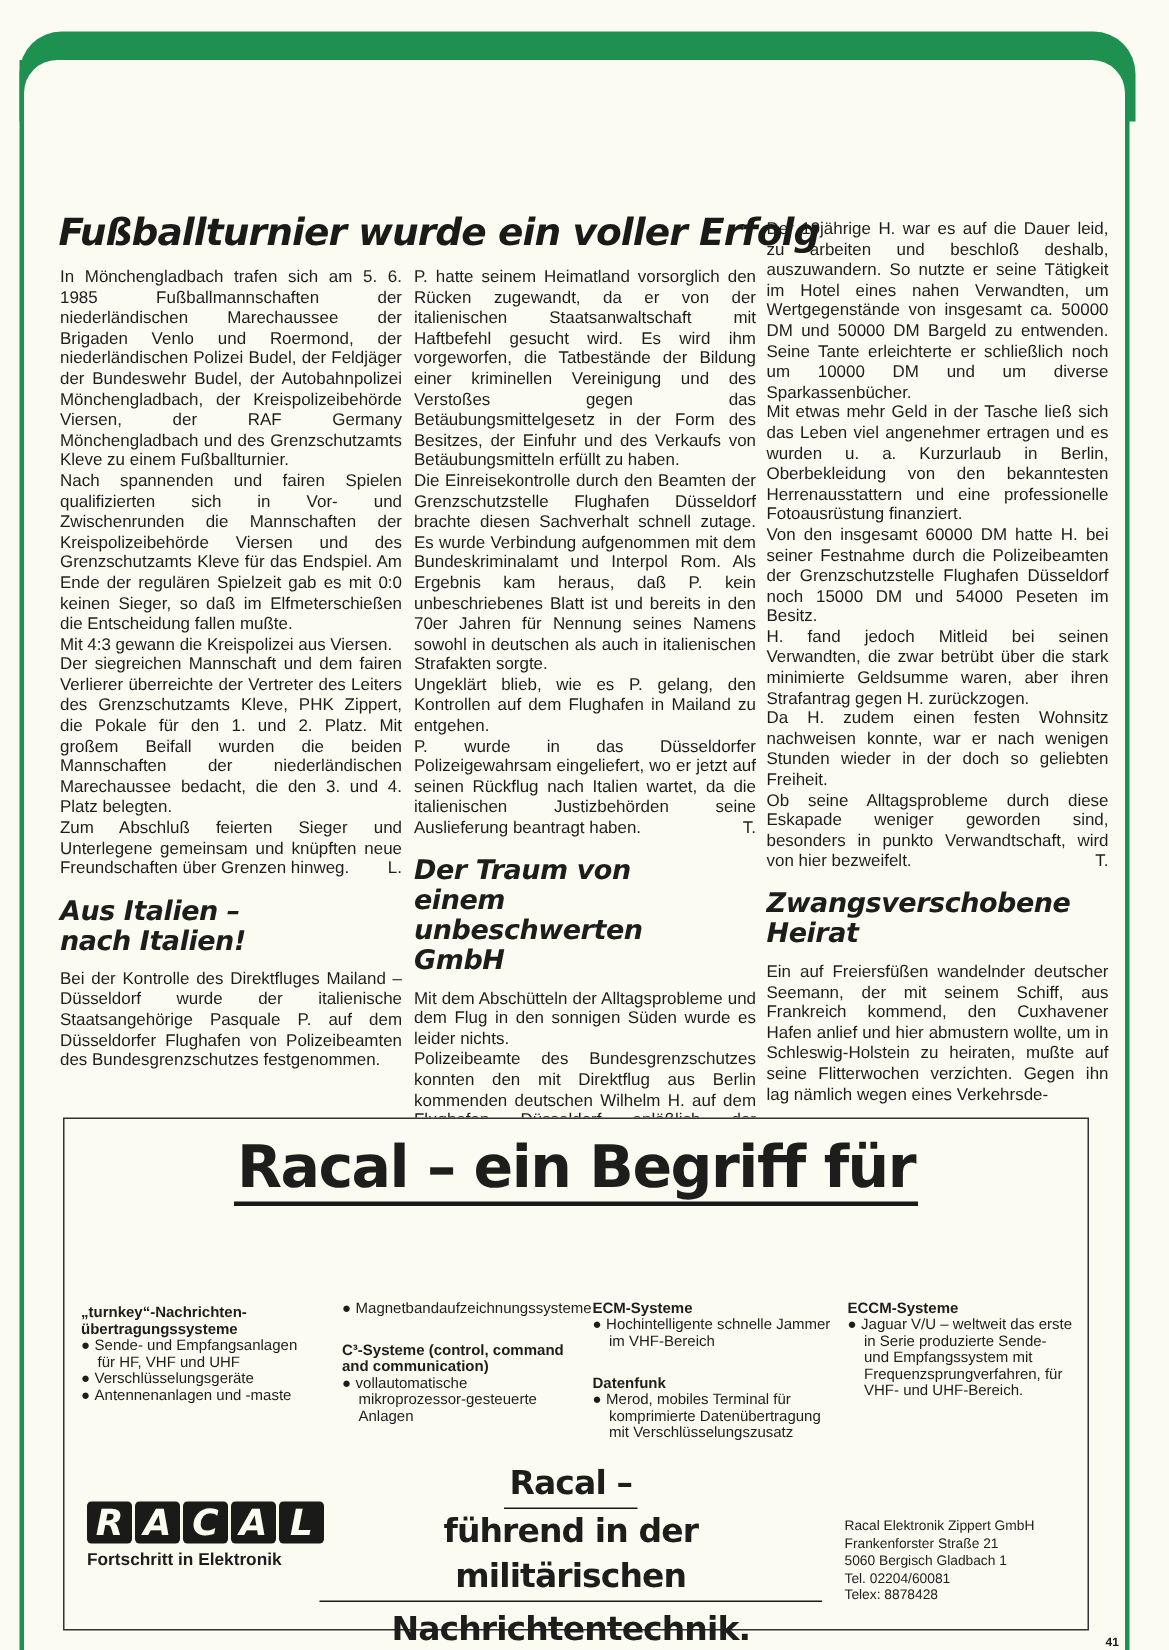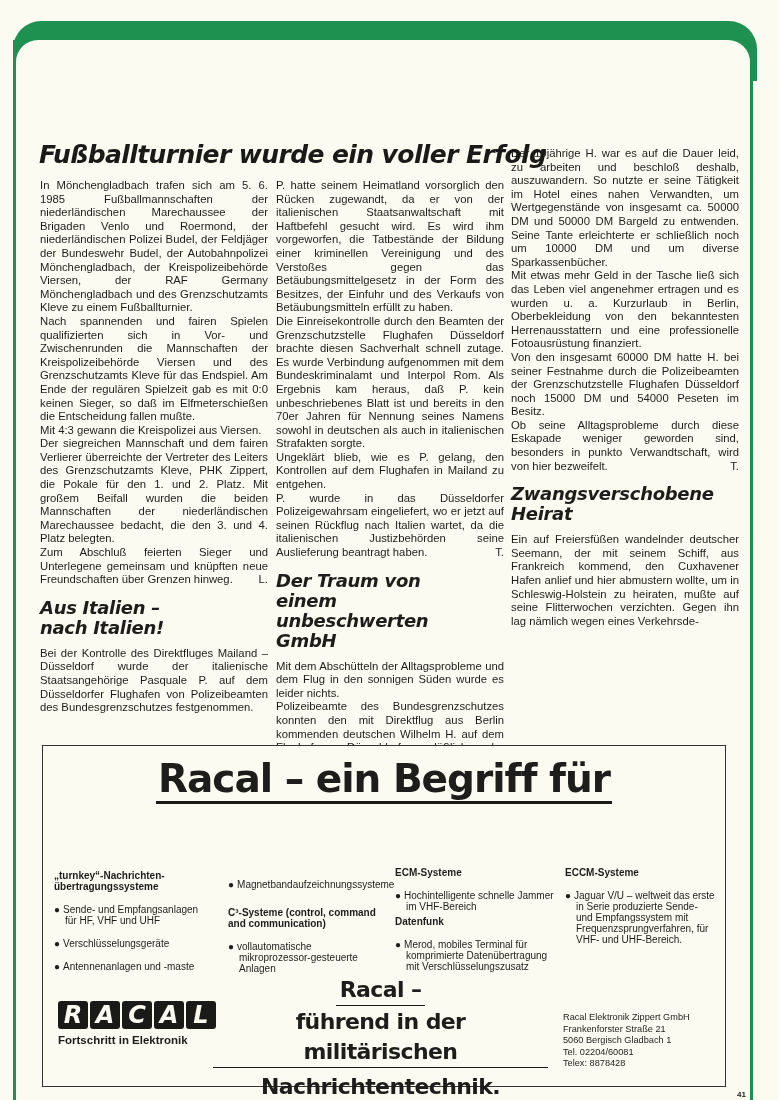--- a/index.html
+++ b/index.html
@@ -45,21 +45,21 @@
     border: 1.3px solid #333; background: #fbfbf1;
   }
   .ad-headline {
     position: absolute; left: 0; top: 8px; width: 100%; text-align: center;
     font-family: "DejaVu Sans", sans-serif; font-size: 39px; line-height: 50px; letter-spacing: -1px;
     font-weight: bold;
   }
   .ad-headline span { display: inline-block; border-bottom: 3px solid #1a1a18; line-height: 44px; padding: 0 2px; }
   .ad-list { position: absolute; top: 121px; font-size: 10px; line-height: 11px; }
   .ad-list .hd { font-weight: bold; margin-top: 3px; }
-  .ad-list .it { padding-left: 11px; text-indent: -11px; margin-top: 12px; }
+  .ad-list .it { padding-left: 11px; text-indent: -11px; }
   .ad-list .it::before { content: "●"; font-size: 10px; margin-right: 3px; }
   .al1 { left: 11px; width: 145px; }
   .al2 { left: 185px; width: 155px; }
   .al3 { left: 352px; width: 165px; }
   .al4 { left: 522px; width: 150px; }
 
   .logo { position: absolute; left: 15px; top: 255px; }
   .logo-box {
     display: flex; gap: 2px;
   }
@@ -108,20 +108,22 @@
   <p><span>P. wurde in das Düsseldorfer Polizeigewahrsam eingeliefert, wo er jetzt auf seinen Rückflug nach Italien wartet, da die italienischen Justizbehörden seine Auslieferung beantragt haben.</span> <span class="sign">T.</span></p>
   <h2 class="sub-headline" style="width:205px">Der Traum von einem unbeschwerten GmbH</h2>
   <p>Mit dem Abschütteln der Alltagsprobleme und dem Flug in den sonnigen Süden wurde es leider nichts.</p>
   <p>Polizeibeamte des Bundesgrenzschutzes konnten den mit Direktflug aus Berlin kommenden deutschen Wilhelm H. auf dem Flughafen Düsseldorf anläßlich der Ausreisekontrolle des Anschlußfluges nach Spanien festnehmen.</p>
 </div>
 
 <div class="col col3">
   <p>Der 19jährige H. war es auf die Dauer leid, zu arbeiten und beschloß deshalb, auszuwandern. So nutzte er seine Tätigkeit im Hotel eines nahen Verwandten, um Wertgegenstände von insgesamt ca. 50000 DM und 50000 DM Bargeld zu entwenden. Seine Tante erleichterte er schließlich noch um 10000 DM und um diverse Sparkassenbücher.</p>
   <p>Mit etwas mehr Geld in der Tasche ließ sich das Leben viel angenehmer ertragen und es wurden u. a. Kurzurlaub in Berlin, Oberbekleidung von den bekanntesten Herrenausstattern und eine professionelle Fotoausrüstung finanziert.</p>
   <p>Von den insgesamt 60000 DM hatte H. bei seiner Festnahme durch die Polizeibeamten der Grenzschutzstelle Flughafen Düsseldorf noch 15000 DM und 54000 Peseten im Besitz.</p>
+  <p>H. fand jedoch Mitleid bei seinen Verwandten, die zwar betrübt über die stark minimierte Geldsumme waren, aber ihren Strafantrag gegen H. zurückzogen.</p>
+  <p>Da H. zudem einen festen Wohnsitz nachweisen konnte, war er nach wenigen Stunden wieder in der doch so geliebten Freiheit.</p>
   <p><span>Ob seine Alltagsprobleme durch diese Eskapade weniger geworden sind, besonders in punkto Verwandtschaft, wird von hier bezweifelt.</span> <span class="sign">T.</span></p>
   <h2 class="sub-headline" style="width:200px">Zwangsverschobene Heirat</h2>
   <p>Ein auf Freiersfüßen wandelnder deutscher Seemann, der mit seinem Schiff, aus Frankreich kommend, den Cuxhavener Hafen anlief und hier abmustern wollte, um in Schleswig-Holstein zu heiraten, mußte auf seine Flitterwochen verzichten. Gegen ihn lag nämlich wegen eines Verkehrsde-</p>
 </div>
 
 <div class="ad">
   <div class="ad-headline">
     <div><span>Racal – ein Begriff für</span></div>
   </div>
 
@@ -132,21 +134,21 @@
     <div class="it">Antennenanlagen und -maste</div>
   </div>
   <div class="ad-list al2">
     <div class="it">Magnetbandaufzeichnungssysteme</div>
     <div class="hd" style="margin-top:17px">C³-Systeme (control, command and communication)</div>
     <div class="it">vollautomatische mikroprozessor-gesteuerte Anlagen</div>
   </div>
   <div class="ad-list al3">
     <div class="hd" style="margin-top:0">ECM-Systeme</div>
     <div class="it">Hochintelligente schnelle Jammer im VHF-Bereich</div>
-    <div class="hd" style="margin-top:4px">Datenfunk</div>
+    <div class="hd" style="margin-top:17px">Datenfunk</div>
     <div class="it">Merod, mobiles Terminal für komprimierte Datenübertragung mit Verschlüsselungszusatz</div>
   </div>
   <div class="ad-list al4">
     <div class="hd" style="margin-top:0">ECCM-Systeme</div>
     <div class="it">Jaguar V/U – weltweit das erste in Serie produzierte Sende- und Empfangssystem mit Frequenzsprungverfahren, für VHF- und UHF-Bereich.</div>
   </div>
 
   <div class="logo">
     <div class="logo-box">
       <span>R</span>

